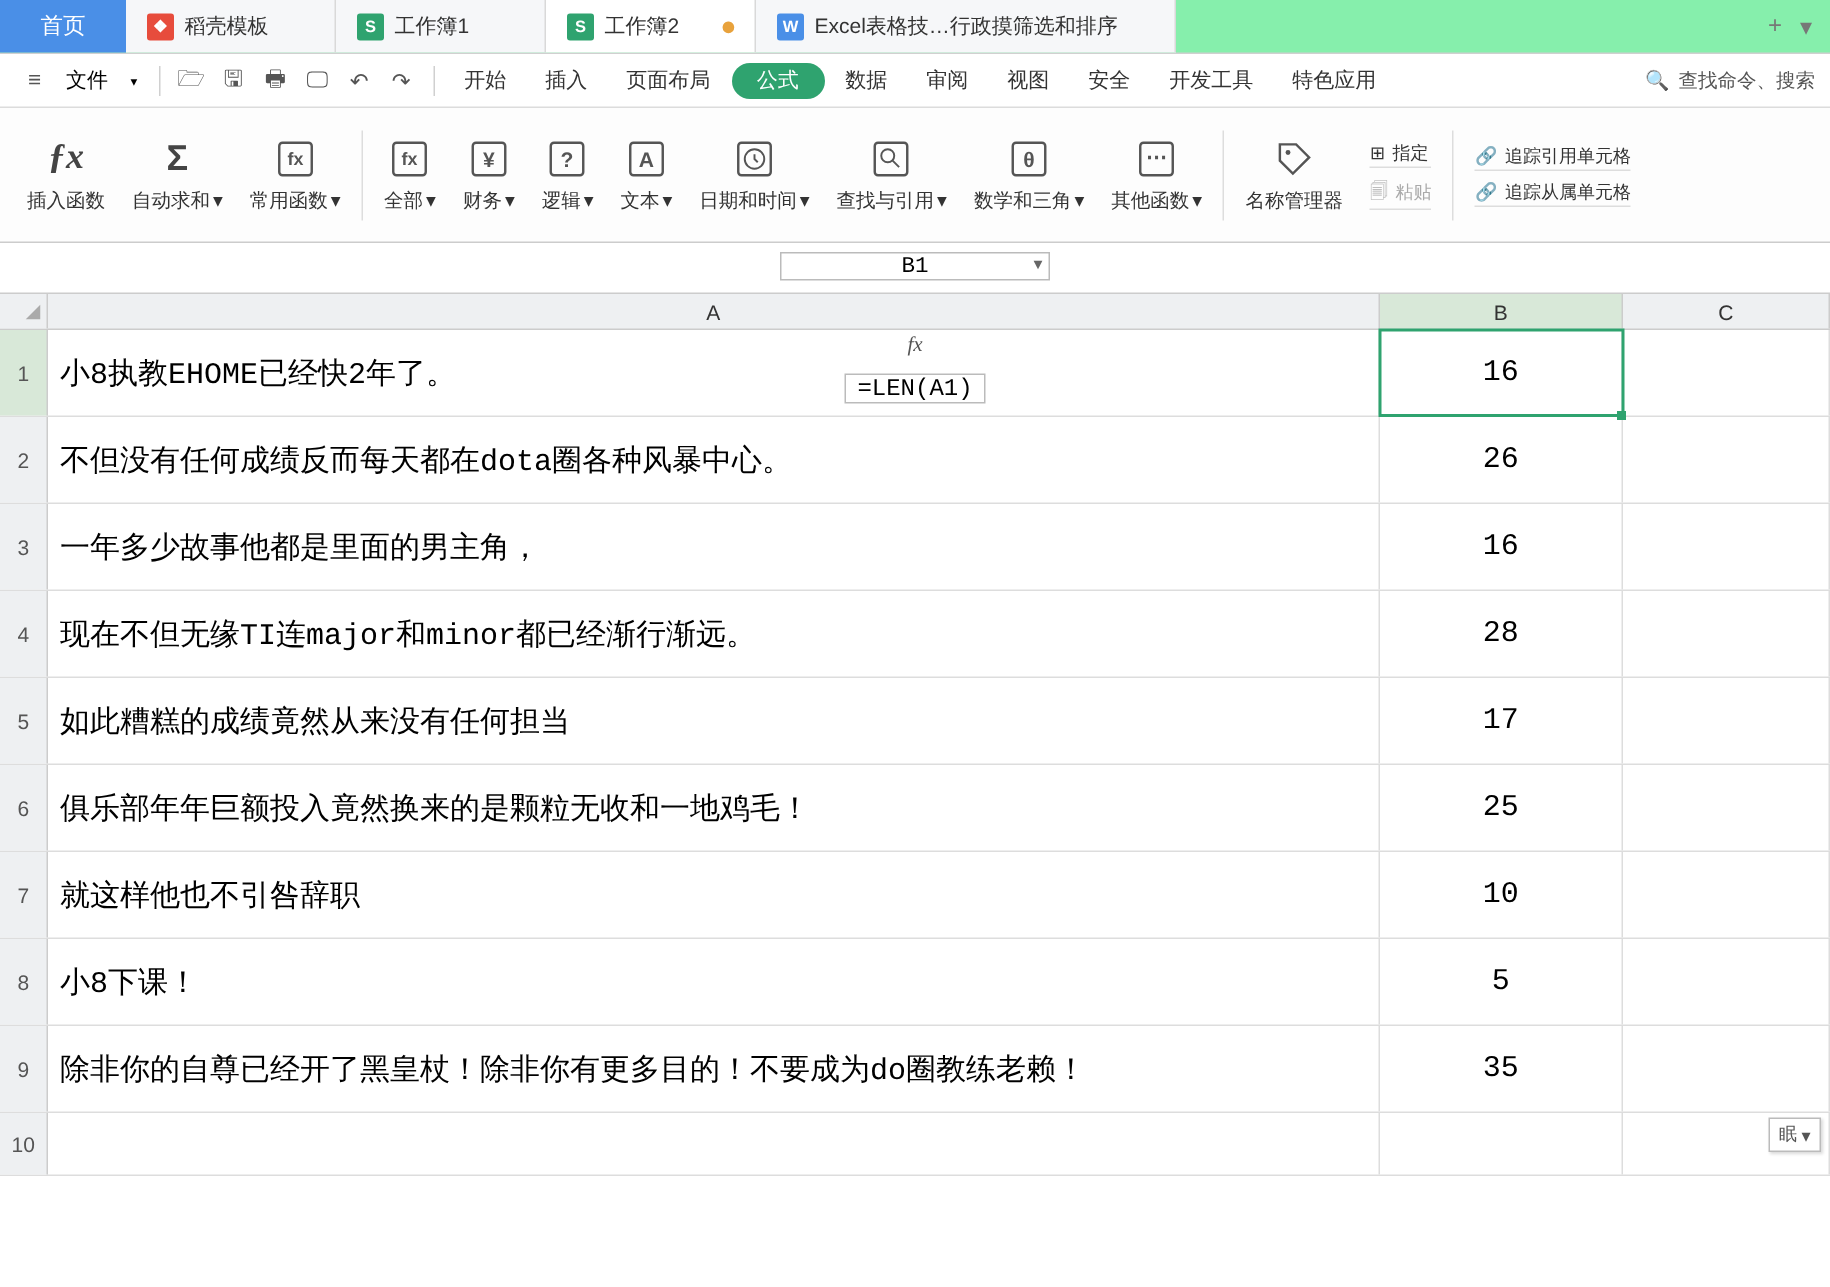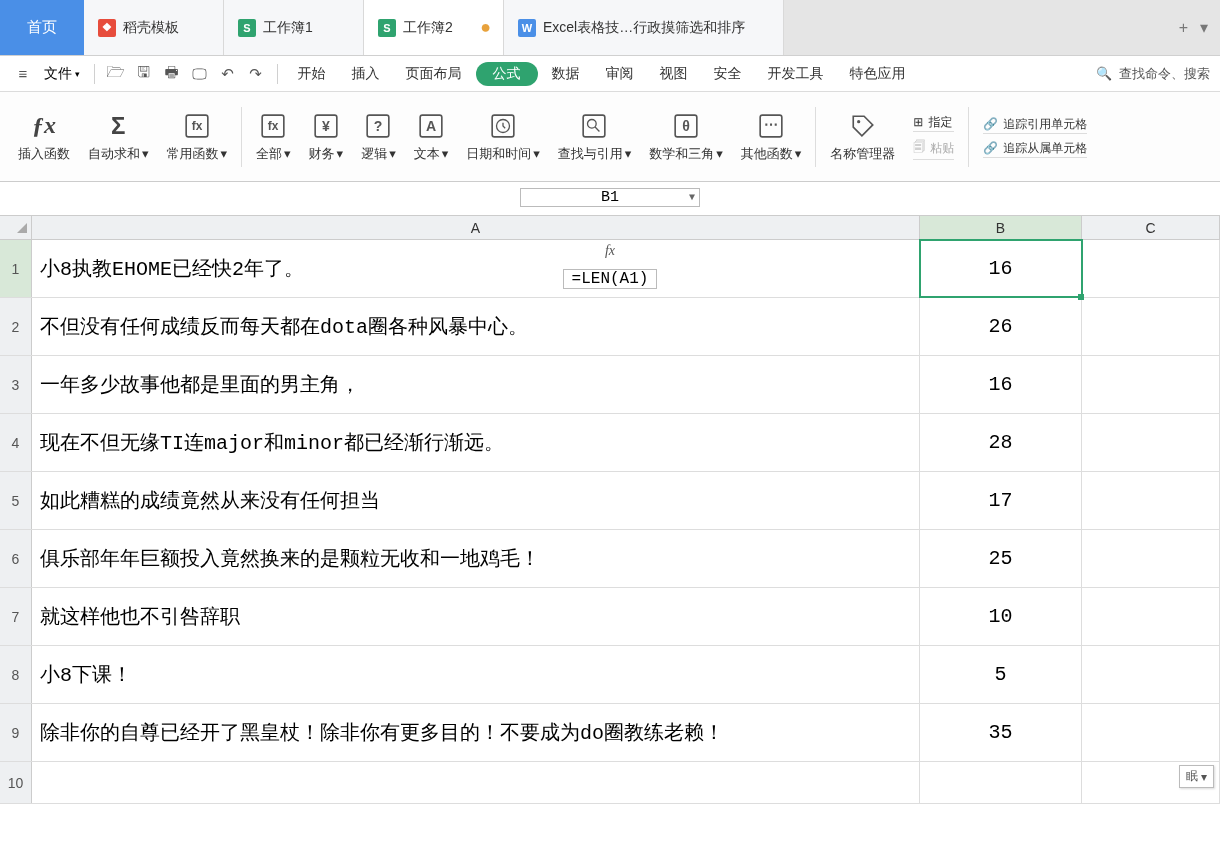--- a/index.html
+++ b/index.html
@@ -1,33 +1,33 @@
 <!DOCTYPE html>
 <html><head>
 <meta charset="utf-8">
 <style>
   * { box-sizing: border-box; margin: 0; padding: 0; }
   html, body { width: 1220px; height: 858px; font-family: "Microsoft YaHei", SimSun, sans-serif; background: #fff; overflow: hidden; }
   
   
-  .tabs-bar { height: 56px; display: flex; background: #e5e5e5; border-bottom: 1px solid #d0d0d0; align-items: stretch; }
+  .tabs-bar { height: 36px; display: flex; background: #86efac; border-bottom: 1px solid #d0d0d0; align-items: stretch; }
   .tab-home { width: 84px; background: #4a8fe7; color: #fff; display: flex; align-items: center; justify-content: center; font-size: 15px; cursor: pointer; }
   .tab { display: flex; align-items: center; padding: 0 14px; gap: 7px; font-size: 14px; color: #333; cursor: pointer; background: #f6f7f9; border-right: 1px solid #d9d9d9; min-width: 140px; position: relative; }
   .tab.active { background: #fff; }
   .tab .mark { color: #e8a23c; font-size: 18px; position: absolute; right: 12px; }
   .tab-icon { width: 18px; height: 18px; display: inline-flex; align-items: center; justify-content: center; font-size: 11px; font-weight: bold; border-radius: 2px; }
   .ic-red { background: #e74c3c; color: #fff; }
   .ic-green { background: #2fa36f; color: #fff; }
   .ic-blue { background: #4a8fe7; color: #fff; }
   .tab-extra { display: flex; align-items: center; gap: 12px; padding: 0 12px; color: #777; margin-left: auto; }
   
   
   .menu-row { height: 36px; display: flex; align-items: center; gap: 2px; padding: 0 10px; border-bottom: 1px solid #dcdcdc; }
   .menu-btn { color: #555; font-size: 15px; width: 26px; text-align: center; cursor: pointer; }
-  .file-lbl { font-size: 14px; padding: 0 6px; display: flex; align-items: center; gap: 3px; }
+  .file-lbl { font-size: 14px; padding: 0 6px; display: flex; align-items: center; gap: 15px; }
   .sep { width: 1px; height: 20px; background: #d0d0d0; margin: 0 6px; }
   .menu-item { font-size: 14px; color: #333; padding: 0 12px; cursor: pointer; }
   .menu-item.active { background: #2fa36f; color: #fff; border-radius: 12px; padding: 3px 17px; }
   .menu-right { margin-left: auto; display: flex; align-items: center; gap: 6px; color: #555; font-size: 13px; }
   
   
   .ribbon { height: 90px; display: flex; align-items: center; padding: 0 10px; border-bottom: 1px solid #ccc; gap: 2px; background: #fdfdfd; }
   .rb-grp { display: flex; flex-direction: column; align-items: center; justify-content: center; padding: 0 8px; font-size: 12px; color: #333; cursor: pointer; gap: 4px; height: 100%; }
   .rb-grp .ic { font-size: 24px; color: #444; height: 30px; display: flex; align-items: center; font-weight: bold; }
   .rb-grp .lbl { font-size: 13px; white-space: nowrap; display: flex; align-items: center; gap: 2px; }

